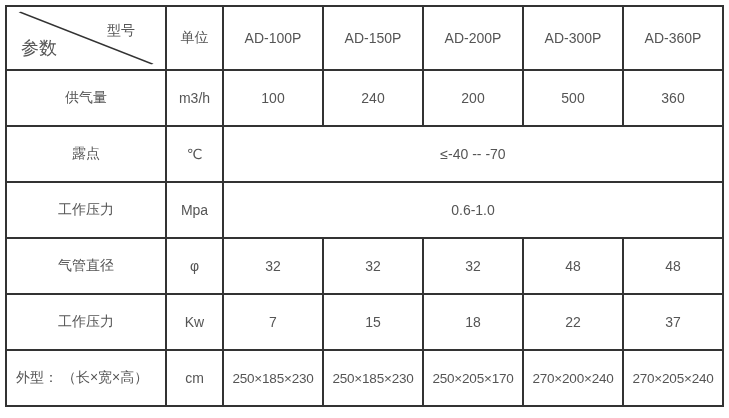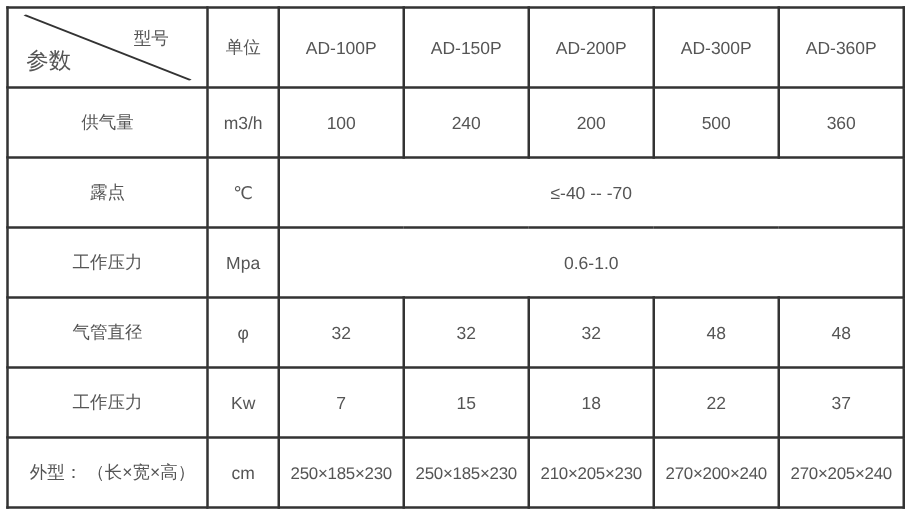--- a/index.html
+++ b/index.html
@@ -35,21 +35,21 @@
     position: absolute; top: 0; left: 0;
     width: 100%; height: 100%;
     display: block;
   }
   td.corner .corner-tr {
     position: absolute; top: 15px; right: 30px; font-size: 14px;
   }
   td.corner .corner-bl {
     position: absolute; left: 14px; bottom: 9px; font-size: 18px;
   }
-  td.left-label { text-align: center; padding-left: 9px; }
+  td.left-label { text-align: left; padding-left: 9px; }
   td.dim-cell { font-size: 13.5px; padding: 2px; letter-spacing: -0.2px; }
 </style>
 </head>
 <body>
 
 <div class="wrap">
   <table class="spec">
     <colgroup>
       <col class="c-label">
         <col class="c-unit">
@@ -118,20 +118,20 @@
         <td>18</td>
         <td>22</td>
         <td>37</td>
       </tr>
 
       <tr>
         <td class="left-label">外型： （长×宽×高）</td>
         <td>cm</td>
         <td class="dim-cell">250×185×230</td>
         <td class="dim-cell">250×185×230</td>
-        <td class="dim-cell">210×205×230</td>
+        <td class="dim-cell">250×205×170</td>
         <td class="dim-cell">270×200×240</td>
         <td class="dim-cell">270×205×240</td>
       </tr>
 
     </tbody>
   </table>
 </div>
 
 </body></html>

